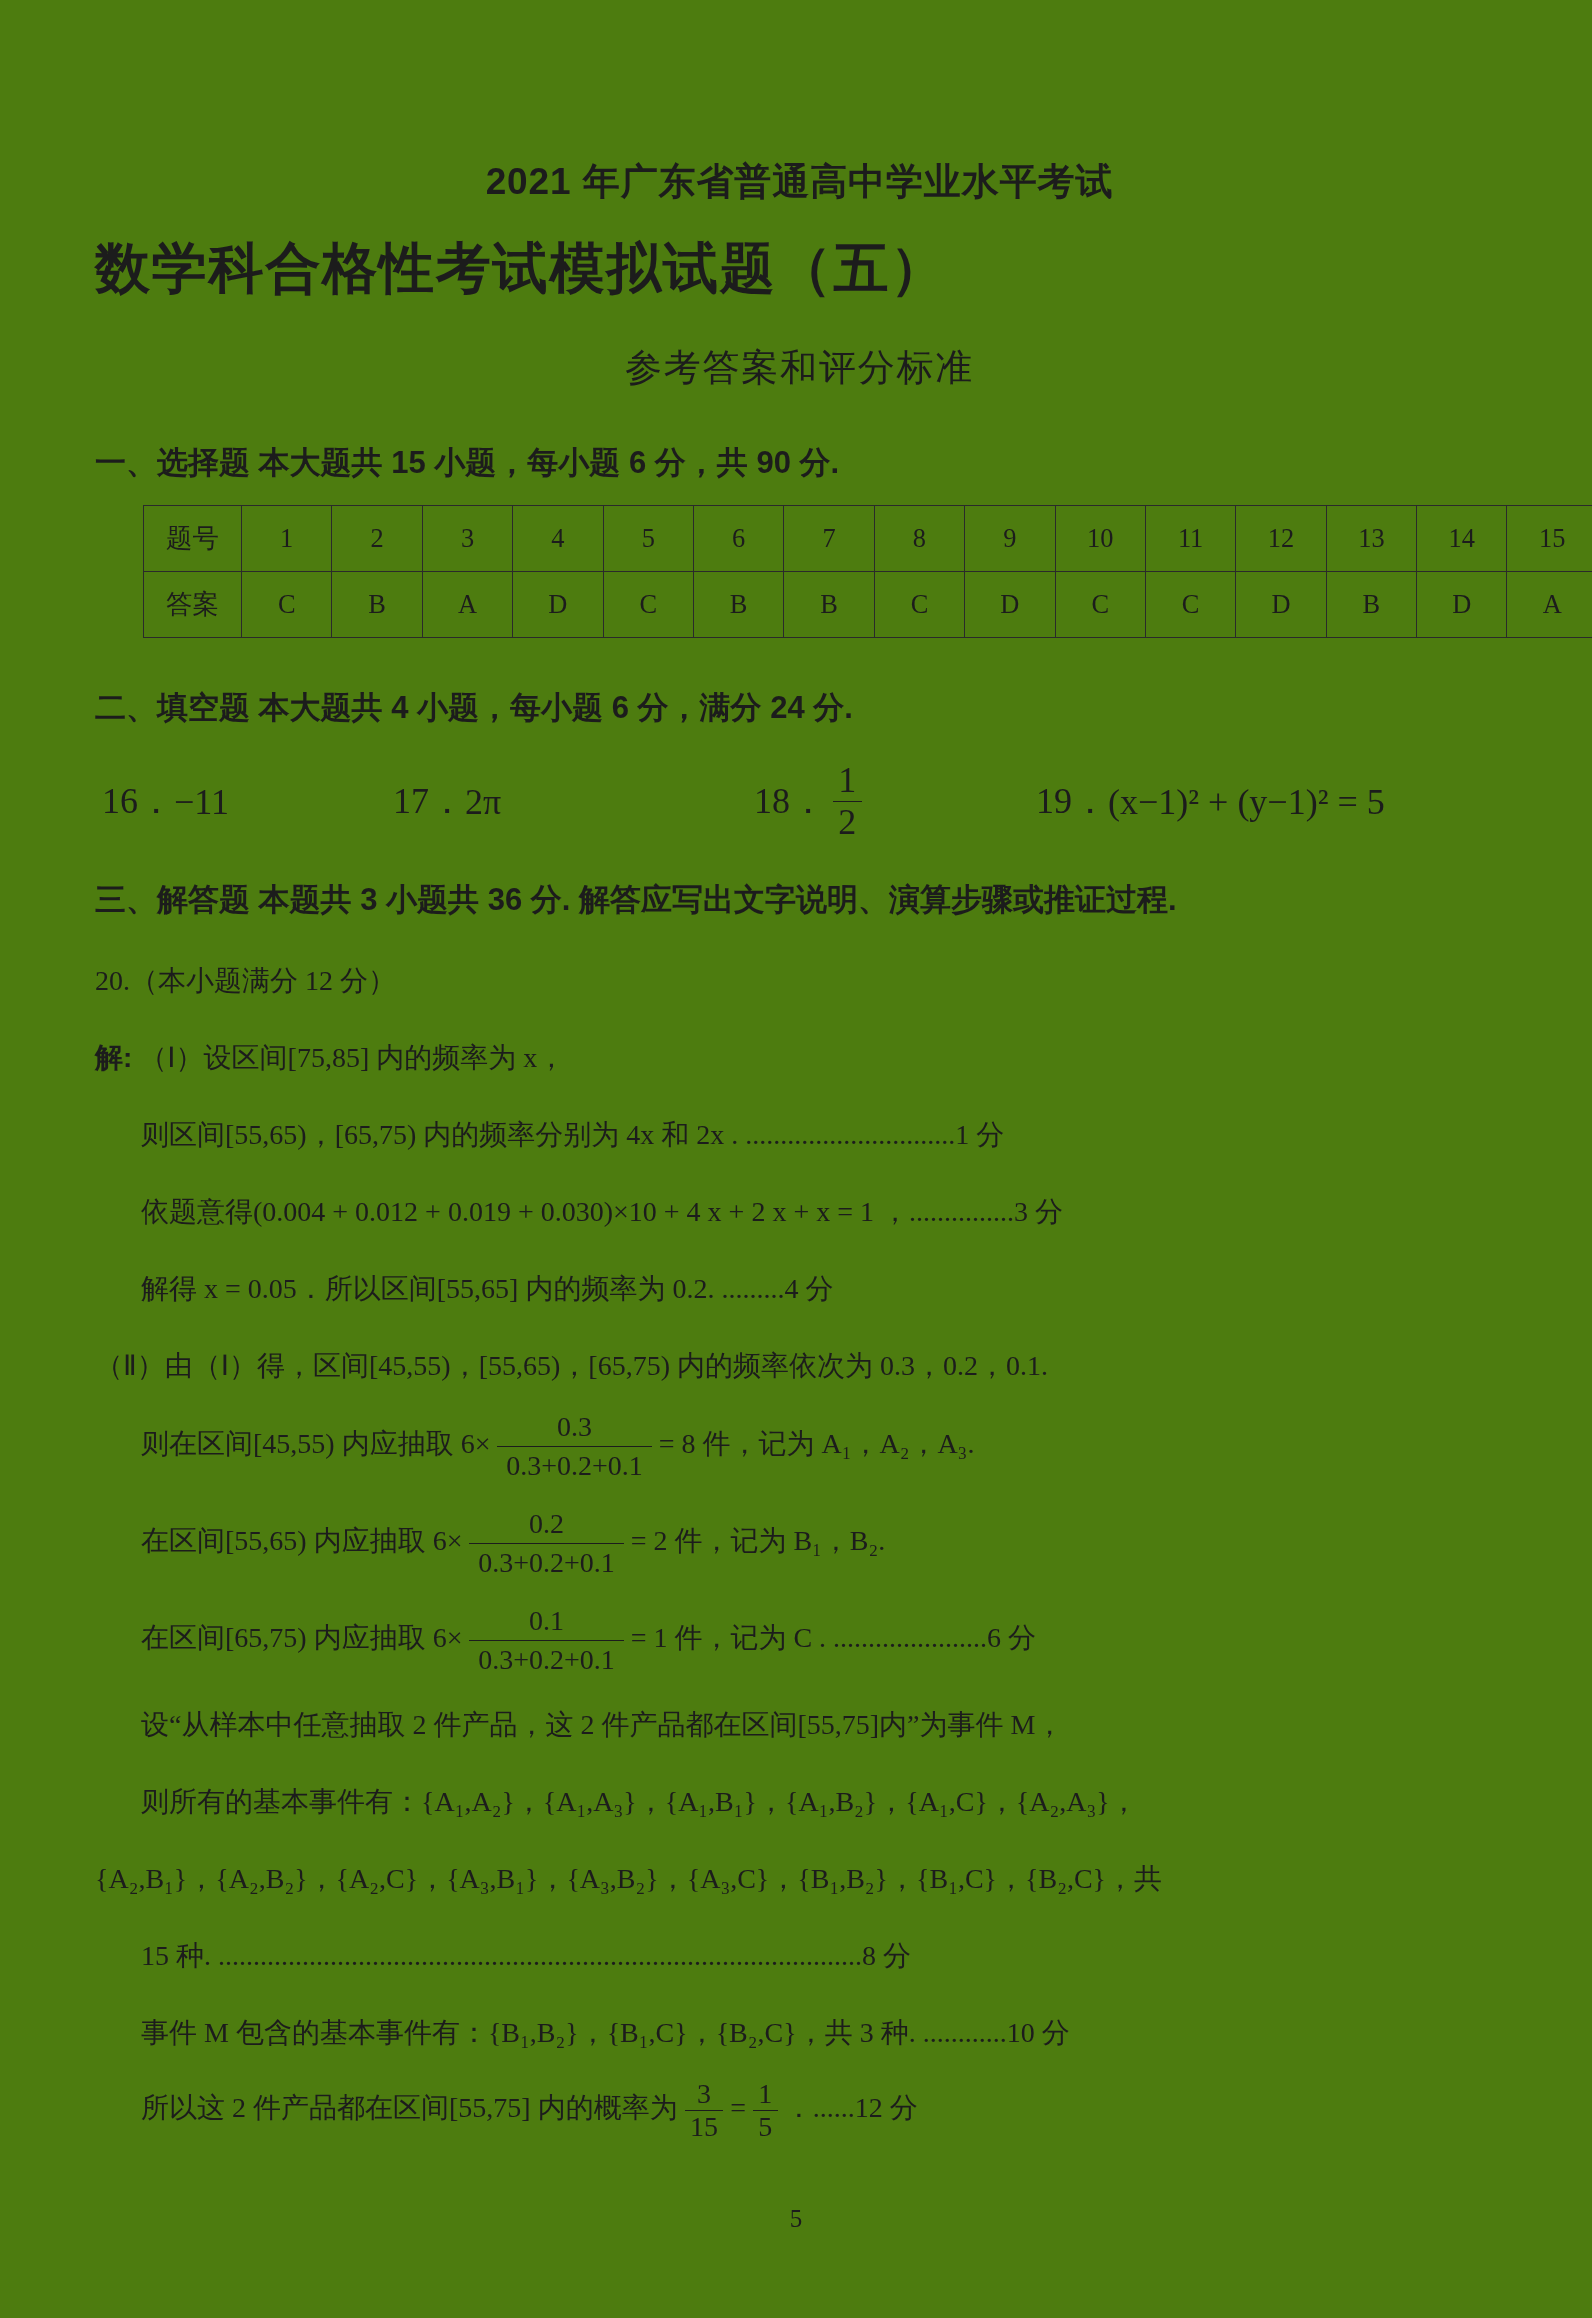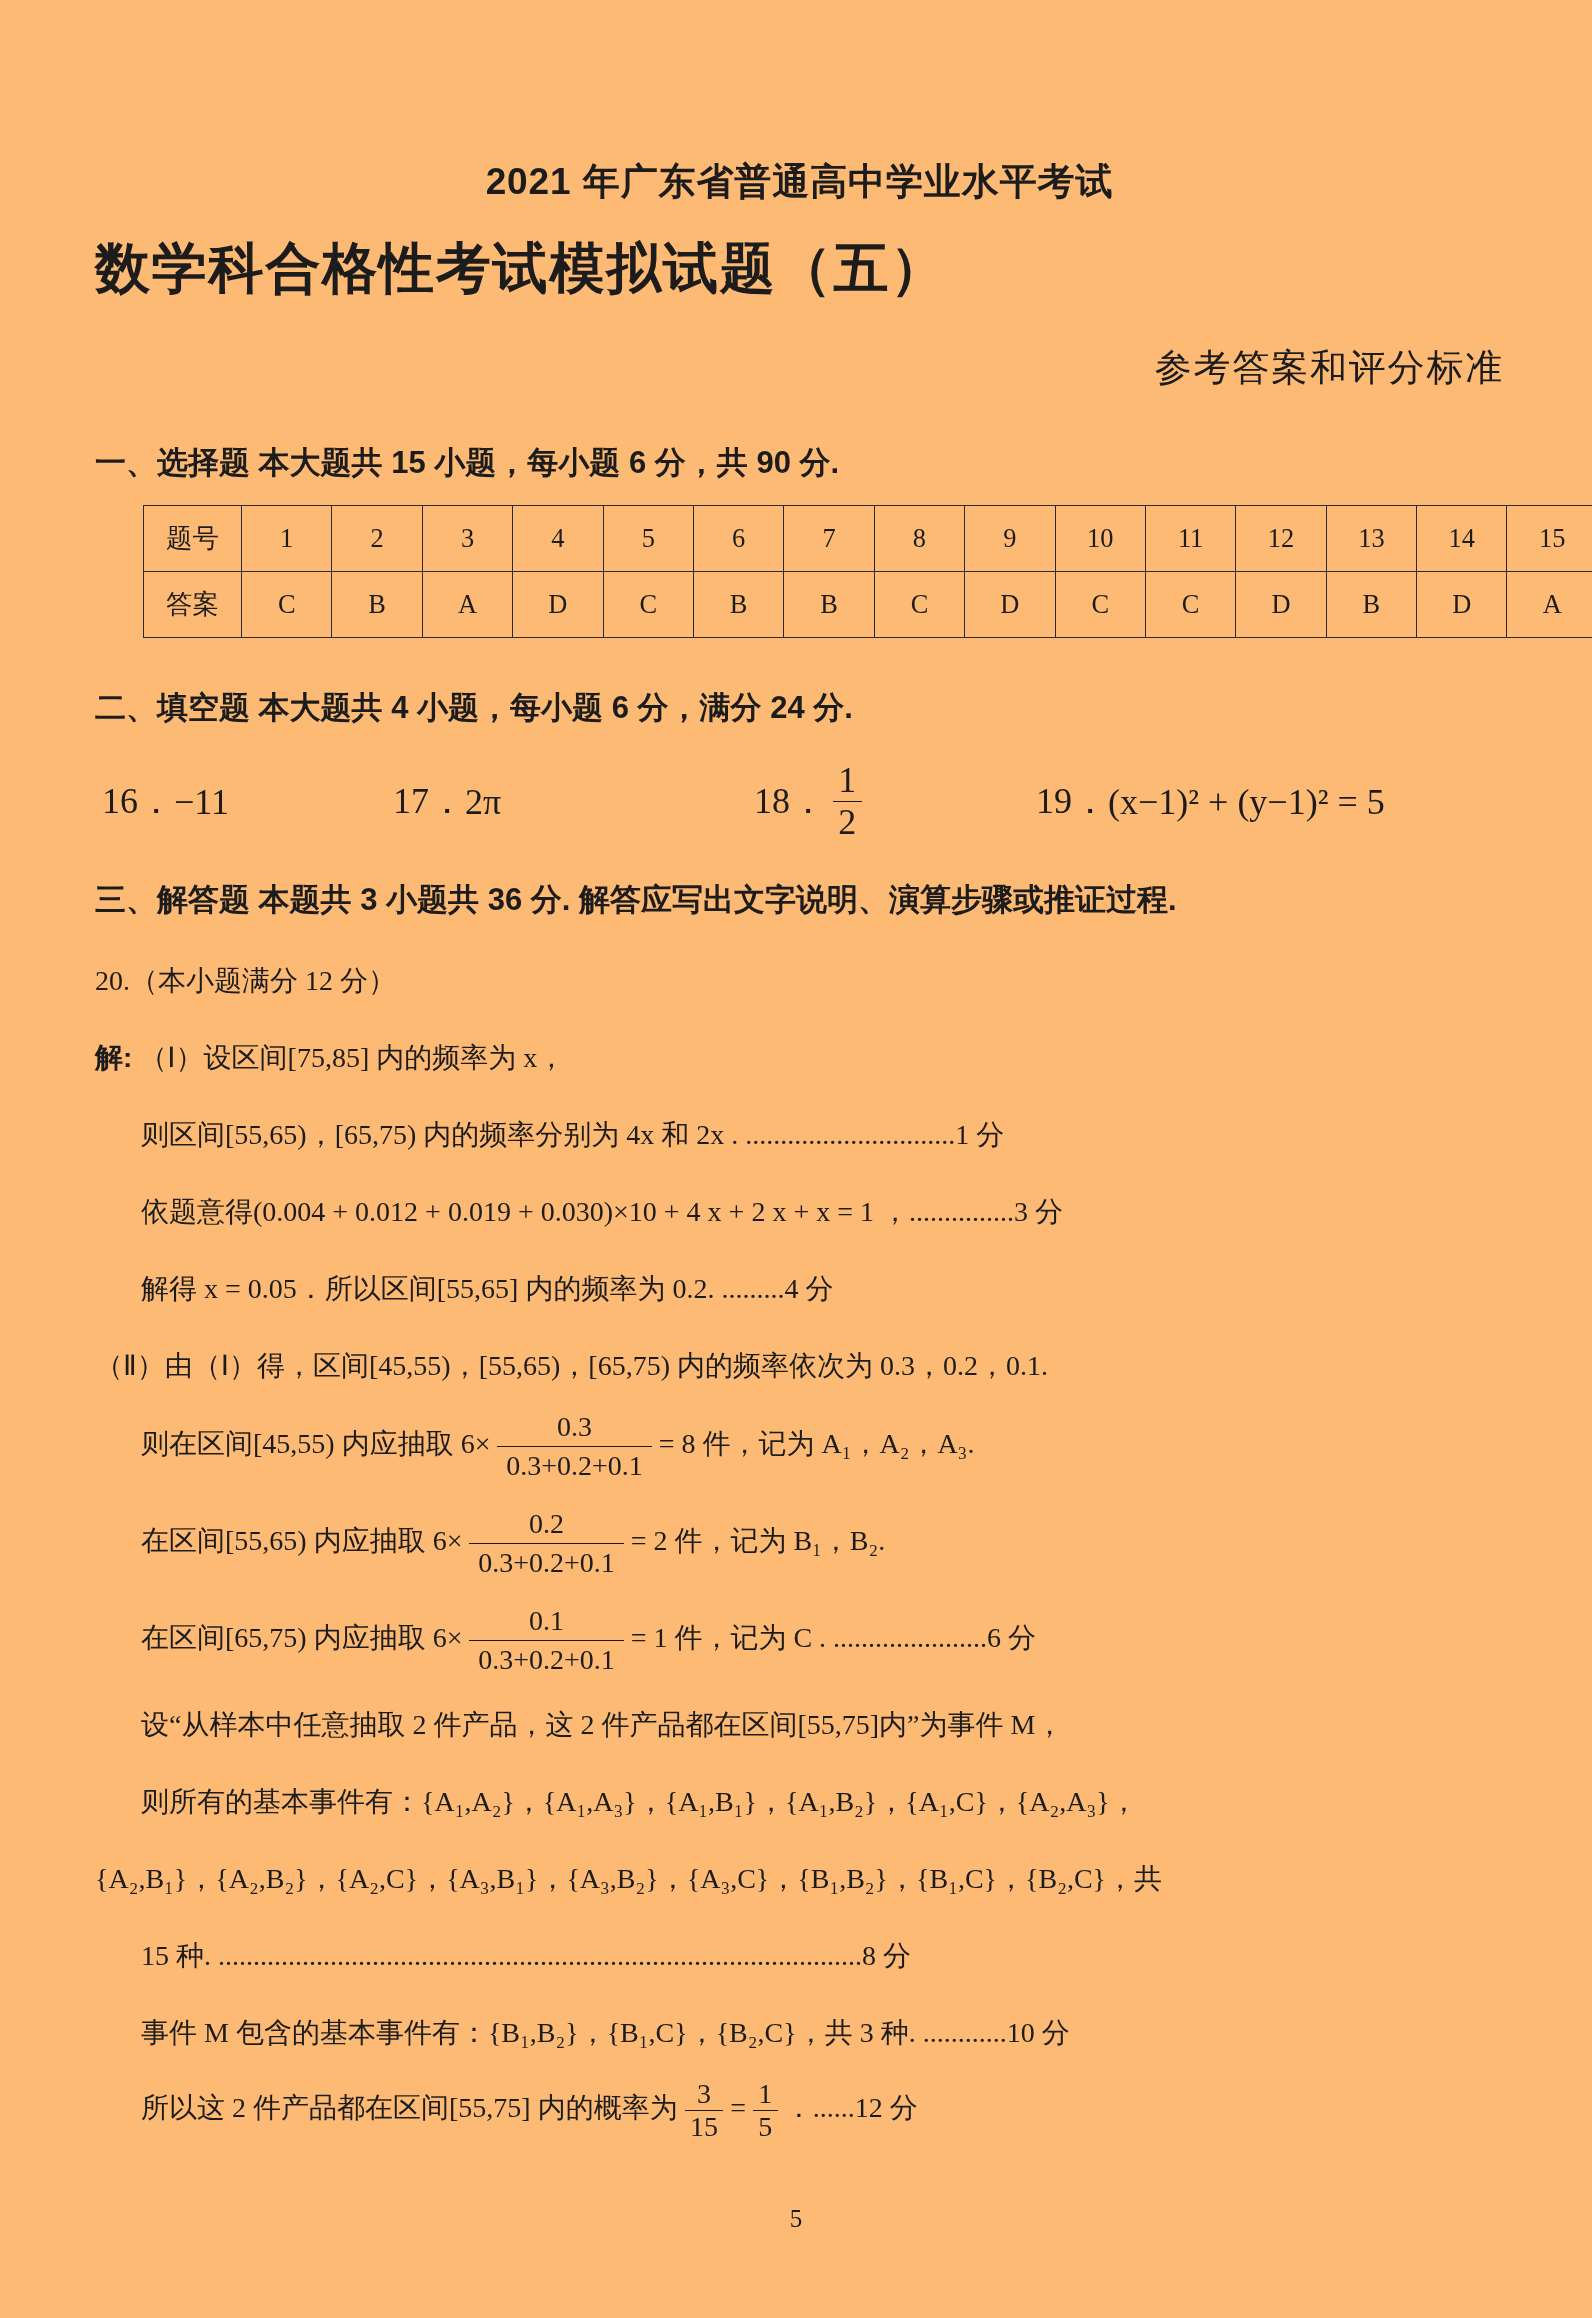--- a/index.html
+++ b/index.html
@@ -5,21 +5,21 @@
   html, body {
     margin: 0;
     padding: 0;
     background: #e8e8e8;
   }
   .page {
     position: relative;
     width: 1592px;
     height: 2319px;
     margin: 0 auto;
-    background: #fdba74;
+    background: #4d7c0f;
     color: #1c1c1c;
     font-family: "Liberation Serif", serif;
     overflow: hidden;
   }
   .content {
     padding: 157px 88px 0 95px;
   }
   .title-line1 {
     text-align: center;
     font-family: "Liberation Sans", sans-serif;
@@ -29,21 +29,21 @@
   }
   .title-line2 {
     text-align: left;
     font-family: "Liberation Sans", sans-serif;
     font-weight: bold;
     font-size: 55px;
     margin-top: 25px;
     letter-spacing: 1.8px;
   }
   .subtitle {
-    text-align: right;
+    text-align: center;
     font-size: 37px;
     margin-top: 37px;
     letter-spacing: 1.8px;
   }
   .section-heading {
     font-family: "Liberation Sans", sans-serif;
     font-weight: bold;
     font-size: 31px;
     margin-top: 49px;
   }

